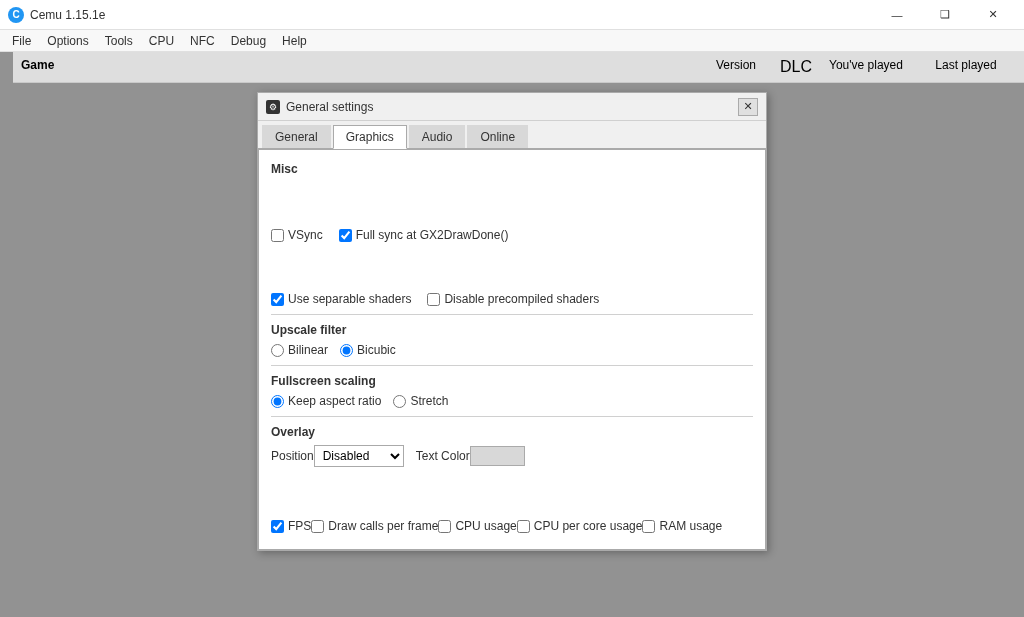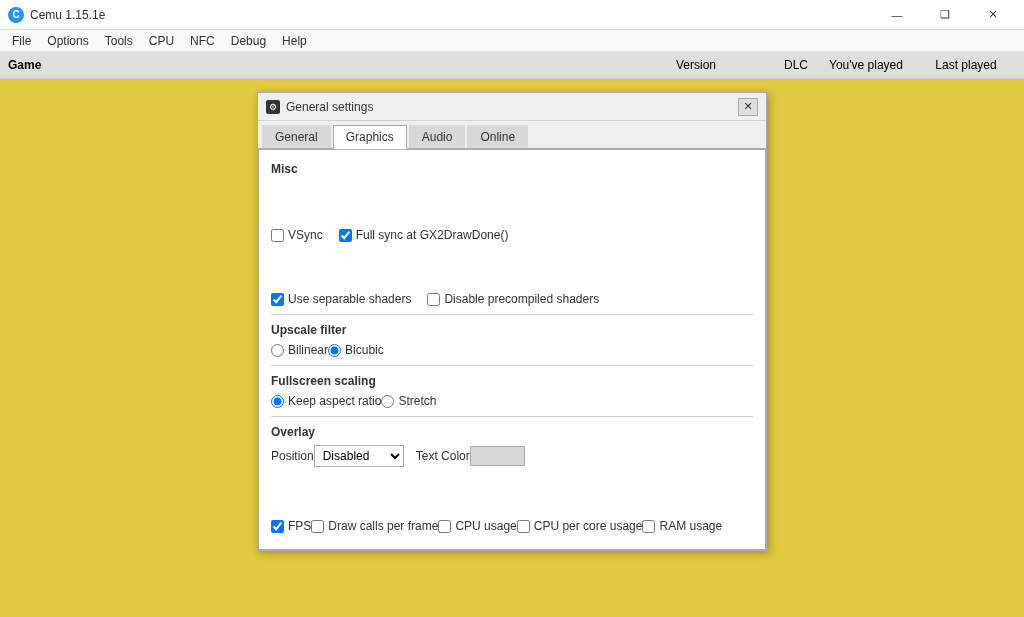--- a/index.html
+++ b/index.html
@@ -72,35 +72,36 @@
     }
     .menu-item {
       padding: 2px 8px;
       cursor: pointer;
       color: #333;
       font-size: 12px;
     }
 
     
     .main-content {
-      background: #fde047;
+      background: #a3a3a3;
       height: calc(617px - 52px);
       position: relative;
+      padding-left: 13px;
     }
 
     
     .column-headers {
       display: flex;
       padding: 6px 8px;
       border-bottom: 1px solid #e0e0e0;
       background: #f8f8f8;
     }
     .col-game { flex: 1; font-weight: 600; font-size: 12px; }
     .col-version { width: 80px; text-align: center; font-size: 12px; }
-    .col-dlc { width: 40px; text-align: center; font-size: 12px; margin-left: 40px; }
+    .col-dlc { width: 40px; text-align: center; font-size: 16px; }
     .col-played { width: 100px; text-align: center; font-size: 12px; }
     .col-last { width: 100px; text-align: center; font-size: 12px; }
 
     .info-text {
       padding: 8px;
       font-size: 12px;
       color: #333;
     }
 
     
@@ -228,20 +229,21 @@
     }
     .checkbox-item input[type="checkbox"] {
       width: 13px;
       height: 13px;
       cursor: pointer;
     }
 
     .radio-row {
       display: flex;
       align-items: center;
+      gap: 12px;
       margin-bottom: 4px;
     }
     .radio-item {
       display: flex;
       align-items: center;
       gap: 4px;
       font-size: 12px;
       color: #333;
       cursor: pointer;
     }

